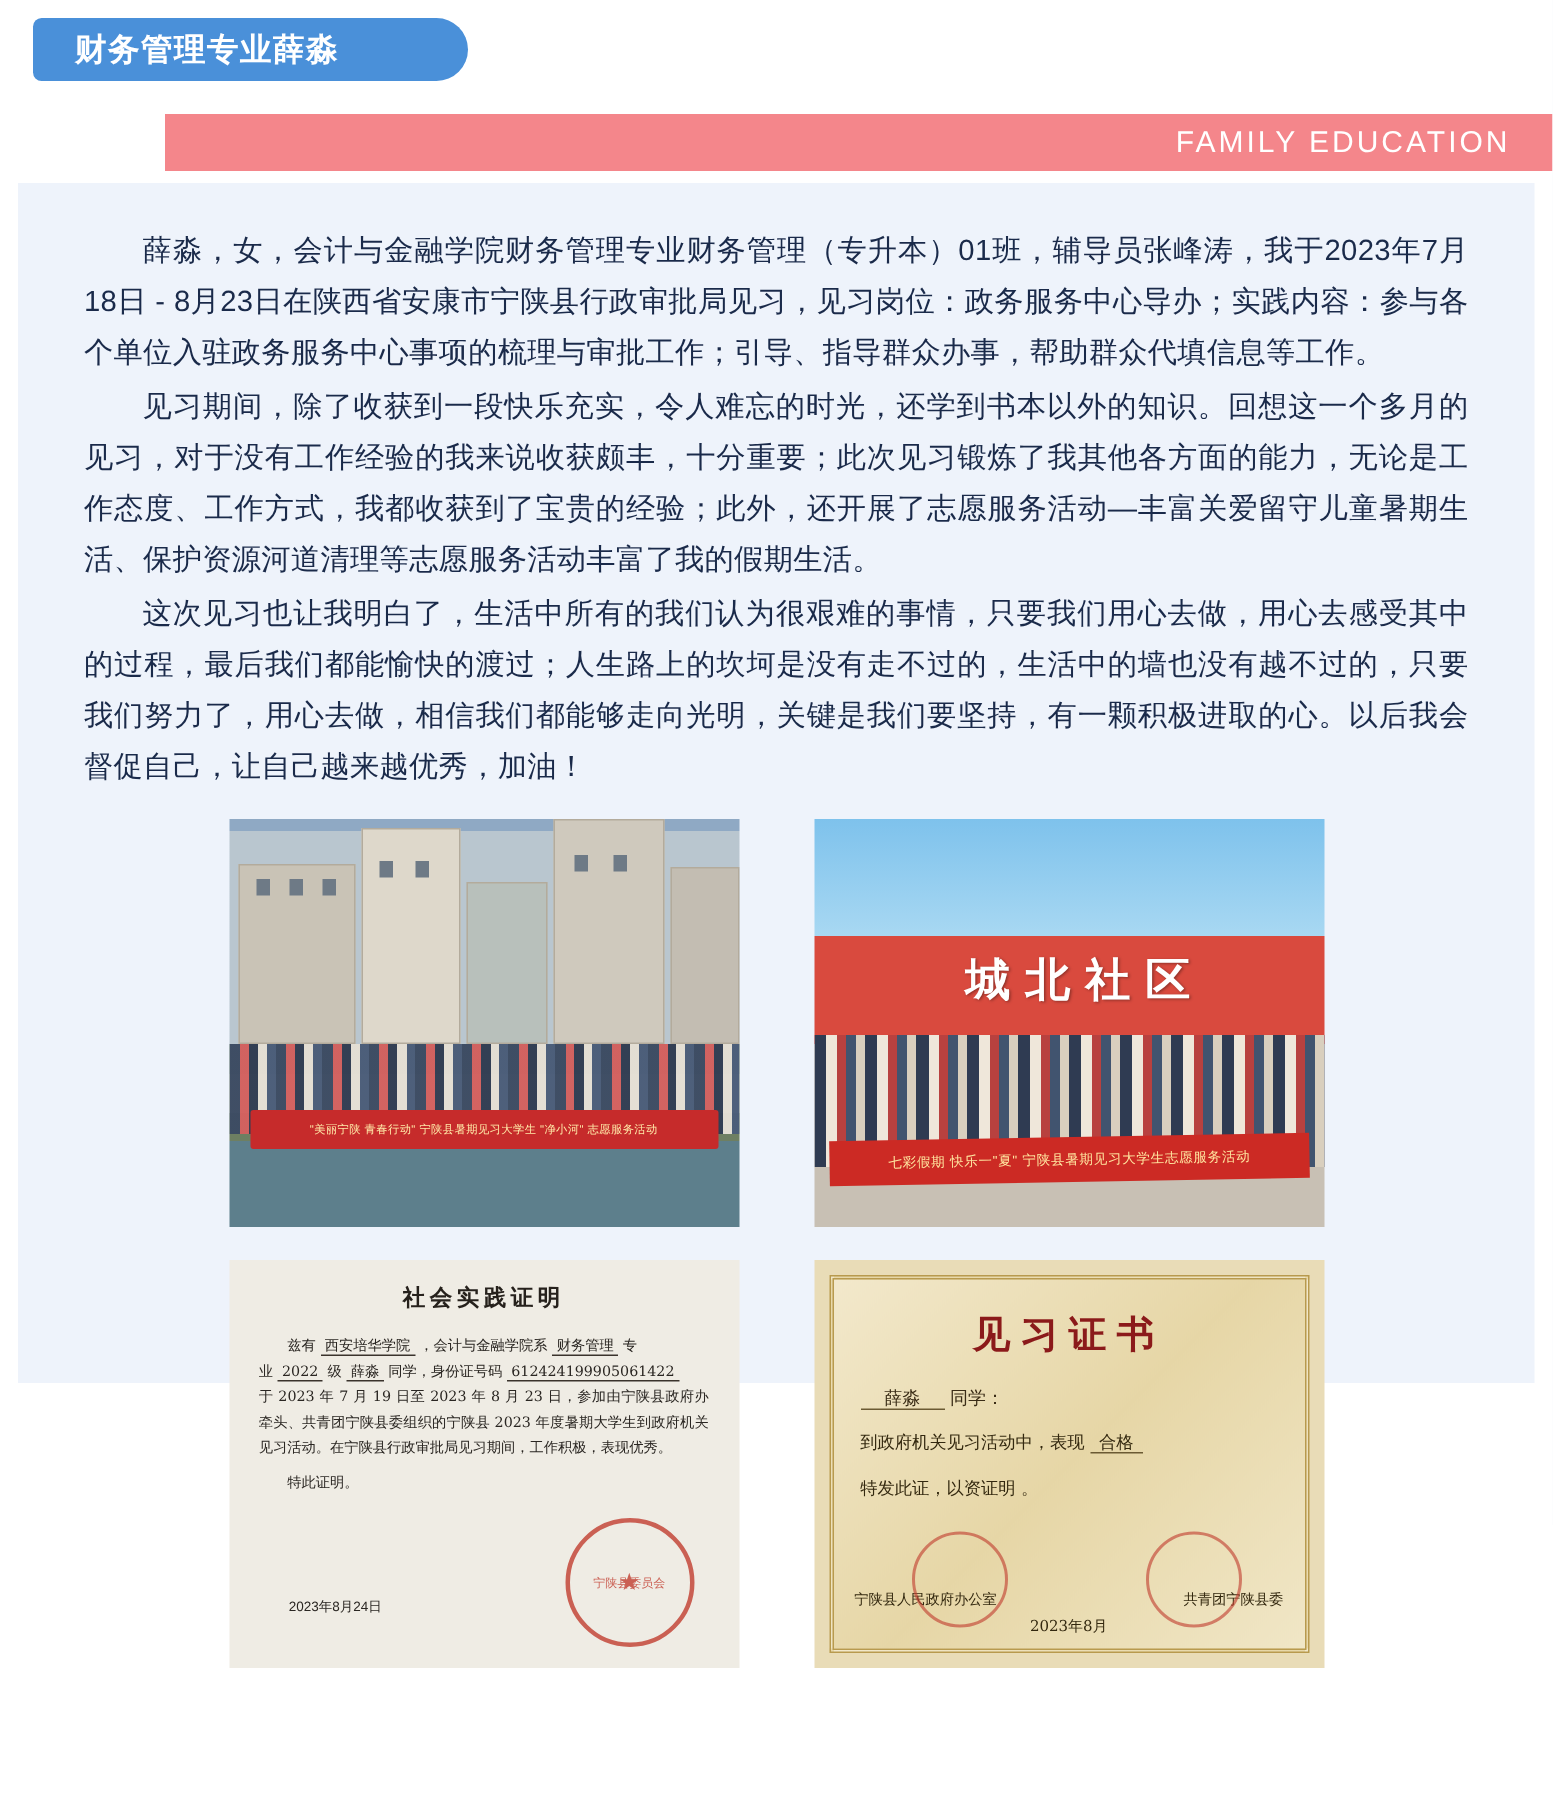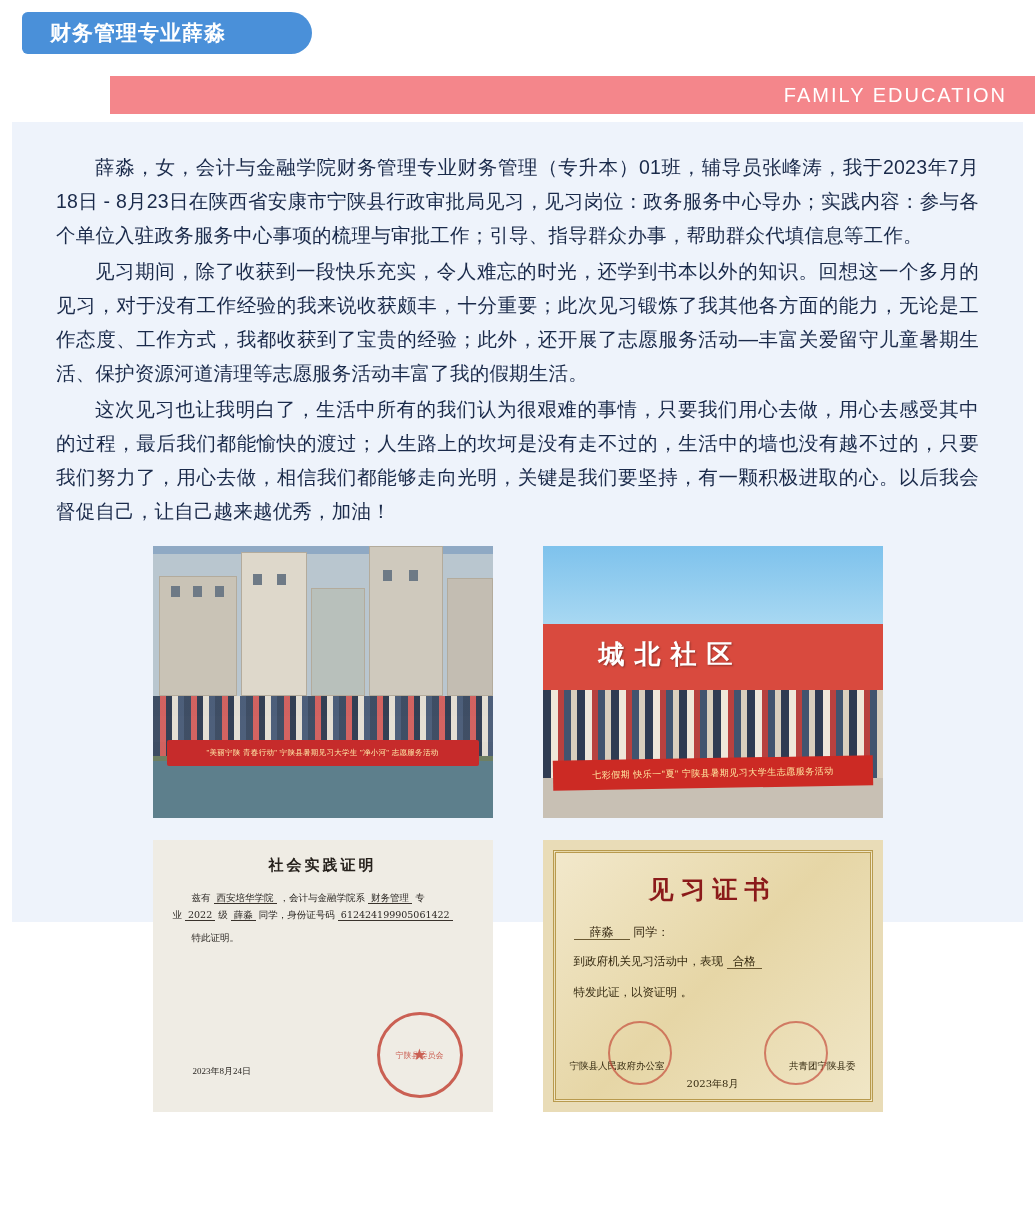--- a/index.html
+++ b/index.html
@@ -159,23 +159,24 @@
   .p2 {
     background: linear-gradient(to bottom, #7ec2ec 0px, #a8d8f2 78px, #d94a3e 78px, #d94a3e 150px, #c8c0b4 150px, #c8c0b4 272px);
   }
   .p2 .sign {
     position: absolute;
     left: 56px;
     top: 84px;
     width: 250px;
     height: 48px;
     color: #ffffff;
-    font-size: 26px;
+    font-size: 30px;
     font-weight: bold;
     letter-spacing: 10px;
+    text-align: center;
     text-shadow: 1px 1px 2px rgba(0,0,0,.35);
     line-height: 48px;
     white-space: nowrap;
   }
   .p2 .poster {
     position: absolute;
     top: 152px;
     background: #e9e3d6;
     border: 1px solid #b9b2a3;
   }
@@ -261,21 +262,21 @@
     top: 30px;
     left: 50%;
     transform: translateX(-50%);
   }
   .p3 .sig {
     position: absolute;
     left: 40px;
     bottom: 34px;
     font-size: 9px;
     color: #2a2622;
-    font-family: Liberation Serif, serif;
+    font-family: Liberation Sans, sans-serif;
   }
   
   .p4 {
     background: #e9dcb7;
     box-sizing: border-box;
     padding: 10px;
   }
   .p4 .inner {
     width: 100%;
     height: 100%;
@@ -398,20 +399,21 @@
           <span>专</span>
         </div>
         <div class="doc-line">
           <span>业</span>
           <span class="u">2022</span>
           <span>级</span>
           <span class="u">薛淼</span>
           <span>同学，身份证号码</span>
           <span class="u">612424199905061422</span>
         </div>
+        <div class="doc-line">于 2023 年 7 月 19 日至 2023 年 8 月 23 日，参加由宁陕县政府办牵头、共青团宁陕县委组织的宁陕县 2023 年度暑期大学生到政府机关见习活动。在宁陕县行政审批局见习期间，工作积极，表现优秀。</div>
         <div class="doc-line indent" style="margin-top:6px;">特此证明。</div>
         <div class="sig">2023年8月24日</div>
         <div class="stamp">
           <span>宁陕县委员会</span>
           <span class="star">★</span>
         </div>
       </div>
 
       <div class="photo p4">
         <div class="inner">

